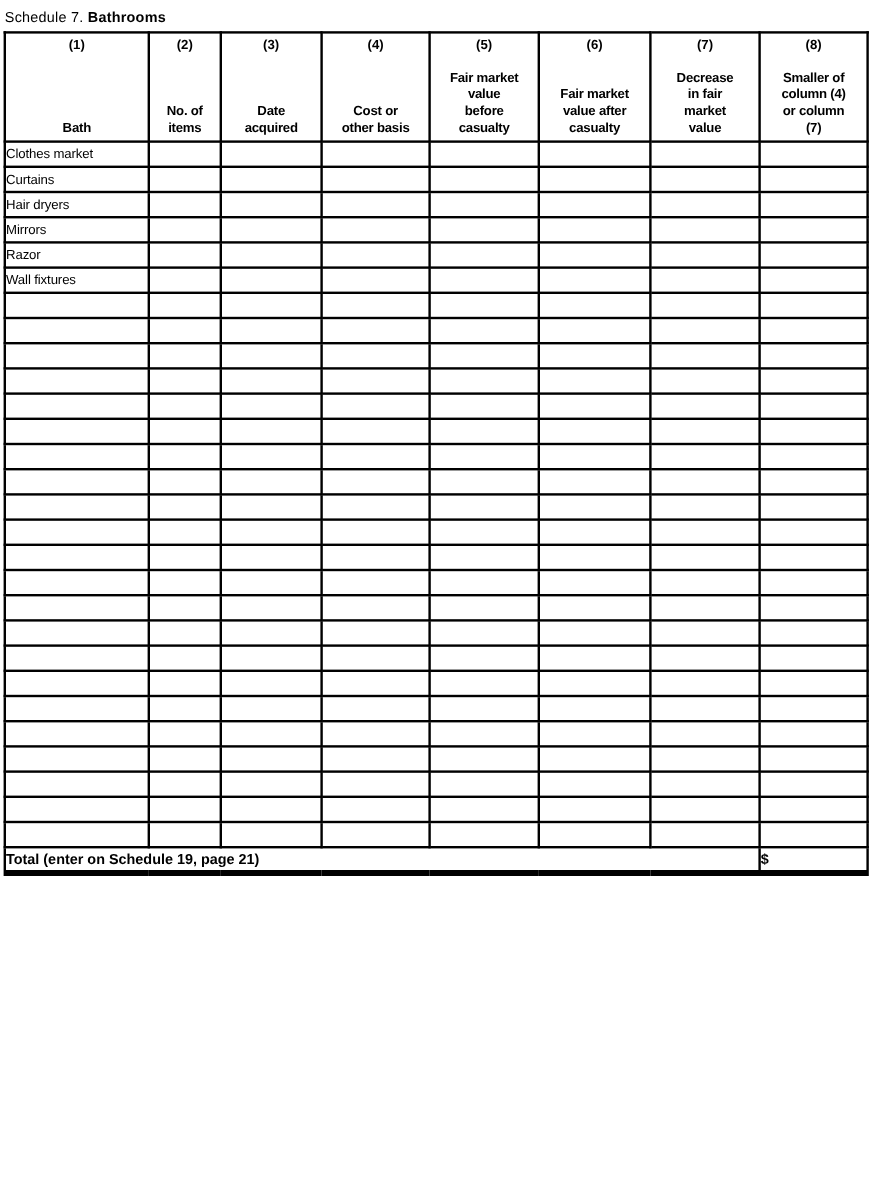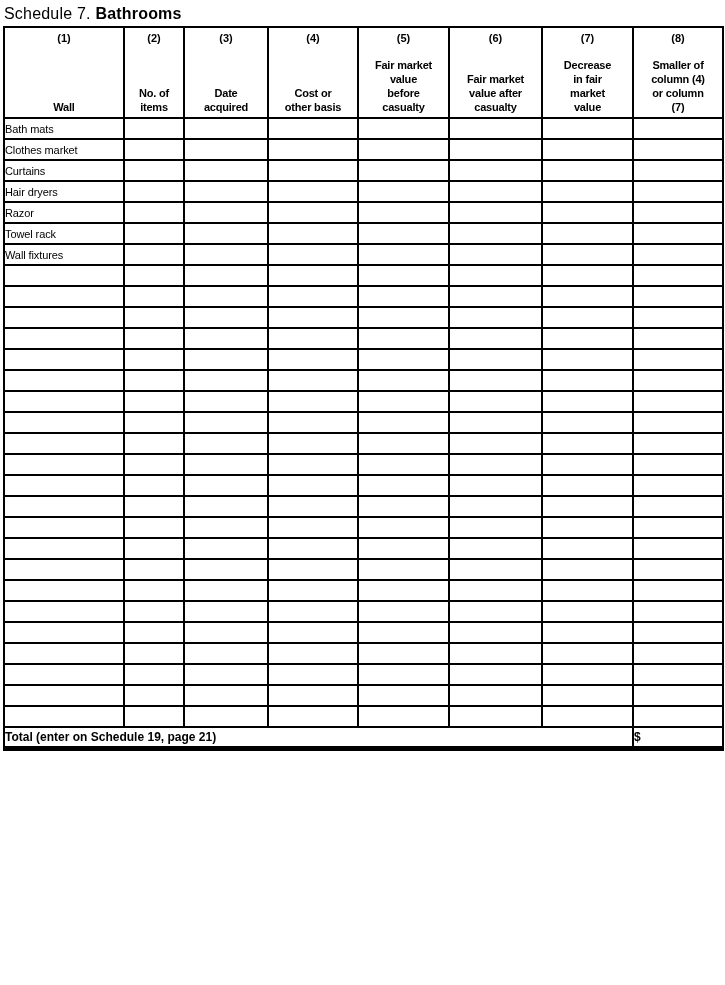--- a/index.html
+++ b/index.html
@@ -10,21 +10,21 @@
     font-family: "Liberation Sans", sans-serif;
   }
   .page {
     width: 725px;
     height: 985px;
     box-sizing: border-box;
     padding: 3px 3px 0 3px;
     overflow: hidden;
   }
   .title {
-    font-size: 16px;
+    font-size: 12px;
     line-height: 18px;
     padding: 2px 0 3px 1px;
     letter-spacing: 0.2px;
   }
   .title .title-bold {
     font-weight: bold;
   }
   table.sched {
     border-collapse: collapse;
     table-layout: fixed;
@@ -99,21 +99,21 @@
       <col style="width:91px">
       <col style="width:93px">
       <col style="width:91px">
       <col style="width:90px">
     </colgroup>
     <thead>
       <tr>
         <th>
           <div class="hcell">
             <div class="hnum">(1)</div>
-            <div class="hlabel">Wall</div>
+            <div class="hlabel">Bath</div>
           </div>
         </th>
         <th>
           <div class="hcell">
             <div class="hnum">(2)</div>
             <div class="hlabel">No. of
 items</div>
           </div>
         </th>
         <th>
@@ -162,30 +162,20 @@
             <div class="hlabel">Smaller of
 column (4)
 or column
 (7)</div>
           </div>
         </th>
       </tr>
     </thead>
     <tbody>
 
-    <tr>
-          <td>Bath mats</td>
-          <td></td>
-          <td></td>
-          <td></td>
-          <td></td>
-          <td></td>
-          <td></td>
-          <td></td>
-        </tr>
         <tr>
           <td>Clothes market</td>
           <td></td>
           <td></td>
           <td></td>
           <td></td>
           <td></td>
           <td></td>
           <td></td>
         </tr>
@@ -203,31 +193,31 @@
           <td>Hair dryers</td>
           <td></td>
           <td></td>
           <td></td>
           <td></td>
           <td></td>
           <td></td>
           <td></td>
         </tr>
         <tr>
+          <td>Mirrors</td>
+          <td></td>
+          <td></td>
+          <td></td>
+          <td></td>
+          <td></td>
+          <td></td>
+          <td></td>
+        </tr>
+        <tr>
           <td>Razor</td>
-          <td></td>
-          <td></td>
-          <td></td>
-          <td></td>
-          <td></td>
-          <td></td>
-          <td></td>
-        </tr>
-        <tr>
-          <td>Towel rack</td>
           <td></td>
           <td></td>
           <td></td>
           <td></td>
           <td></td>
           <td></td>
           <td></td>
         </tr>
         <tr>
           <td>Wall fixtures</td>

